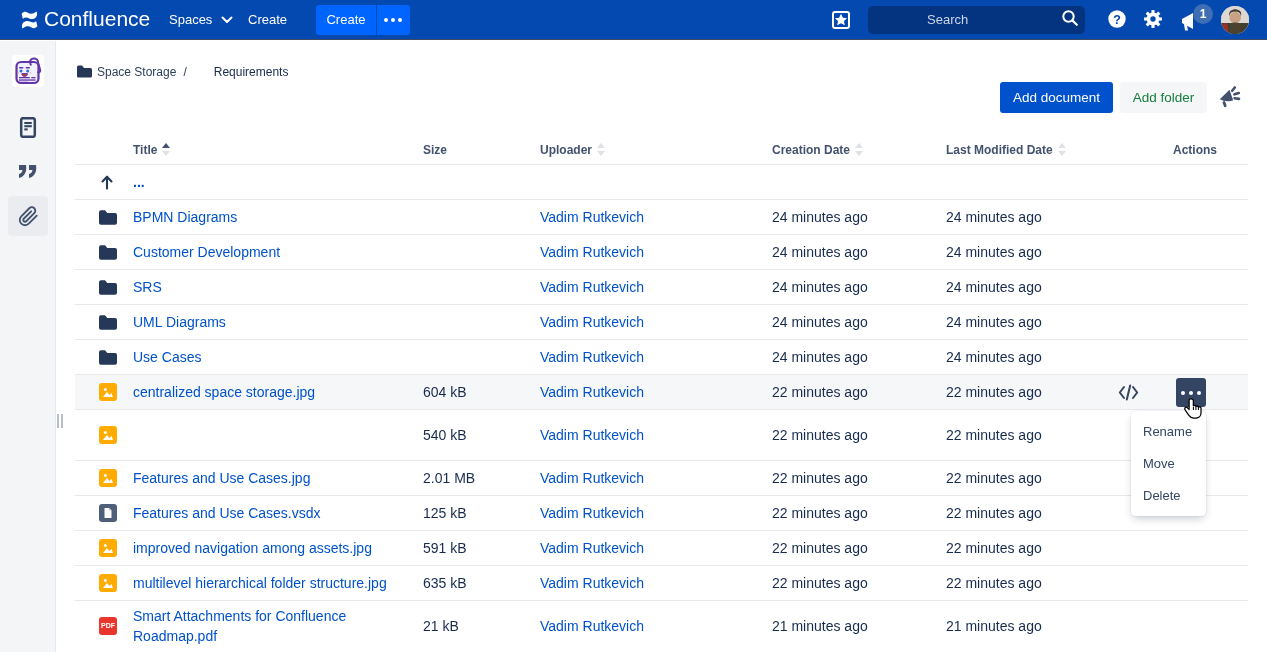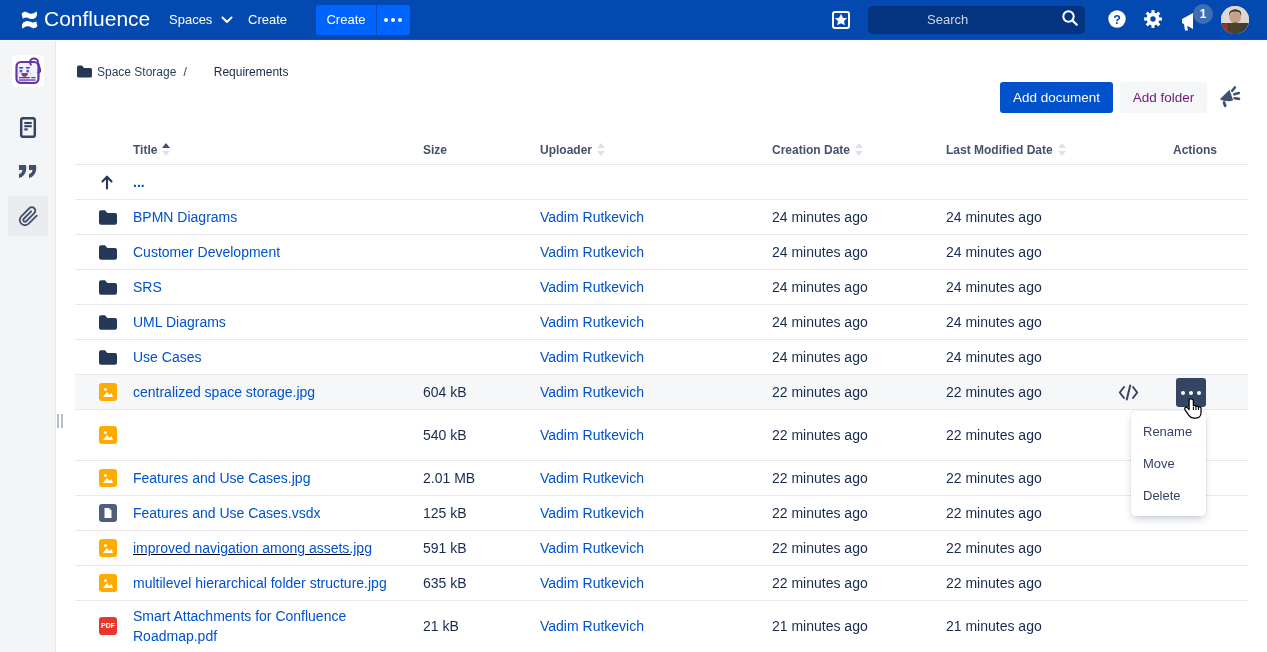--- a/index.html
+++ b/index.html
@@ -28,21 +28,21 @@
 .sideicon { position:absolute; left:18px; }
 #clipbox { position:absolute; left:8px; top:155px; width:40px; height:40px; background:#EBECF0; border-radius:4px; }
 #resizer { position:absolute; left:57px; top:414px; width:7px; height:14px; z-index:20; }
 #resizer i { position:absolute; top:0; width:2px; height:14px; background:#B6BDC9; }
 
 
 #main { position:absolute; top:41px; left:57px; width:1210px; height:611px; background:#fff; }
 #crumb { position:absolute; left:20px; top:24px; font-size:12px; color:#2B3F5C; }
 #crumb .r { color:#172B4D; font-weight:400;padding-left:20px; }
 #btn-adddoc { position:absolute; left:943px; top:41px; width:113px; height:31px; background:#0052CC; border-radius:3px; color:#fff; font-size:13.5px; font-weight:500; text-align:center; line-height:31px; }
-#btn-addfold { position:absolute; left:1063px; top:41px; width:87px; height:31px; background:#F5F6F8; border-radius:3px; color:#701a75; font-size:13.5px; text-align:center; line-height:31px; }
+#btn-addfold { position:absolute; left:1063px; top:41px; width:87px; height:31px; background:#F5F6F8; border-radius:3px; color:#15803d; font-size:13.5px; text-align:center; line-height:31px; }
 
 
 #tbl { position:absolute; left:18px; top:94px; width:1173px; }
 .hrow { position:relative; height:29px; font-size:12px; font-weight:bold; color:#42526E; }
 .row { position:relative; border-top:1px solid #E7E9EC; height:35px; font-size:14px; }
 .row.two { height:51px; }
 .row.hl { background:#F6F7F8; }
 .cell { position:absolute; top:0; height:100%; display:flex; align-items:center; }
 .c-icon { left:24px; width:20px; }
 .c-title { left:58px; width:270px; }
@@ -373,21 +373,21 @@
           <div class="cell c-cre dark">22 minutes ago</div>
           <div class="cell c-mod dark">22 minutes ago</div>
         </div>
         <div class="row">
           <div class="cell c-icon">
             <div class="ficon jpg"><svg width="18" height="18" viewBox="0 0 18 18">
                 <circle cx="6.4" cy="6.4" r="1.5" fill="#fff"></circle>
                 <path d="M4 14 L8 9 L10.5 12 L12.5 10 L14 14 Z" fill="#fff"></path>
               </svg></div>
           </div>
-          <div class="cell c-title" style="line-height:20px;text-decoration:underline;">
+          <div class="cell c-title" style="line-height:20px;">
             <a class="lnk" href="#">improved navigation among assets.jpg</a>
           </div>
           <div class="cell c-size dark">591 kB</div>
           <div class="cell c-upl">
             <a class="lnk" href="#">Vadim Rutkevich</a>
           </div>
           <div class="cell c-cre dark">22 minutes ago</div>
           <div class="cell c-mod dark">22 minutes ago</div>
         </div>
         <div class="row">

